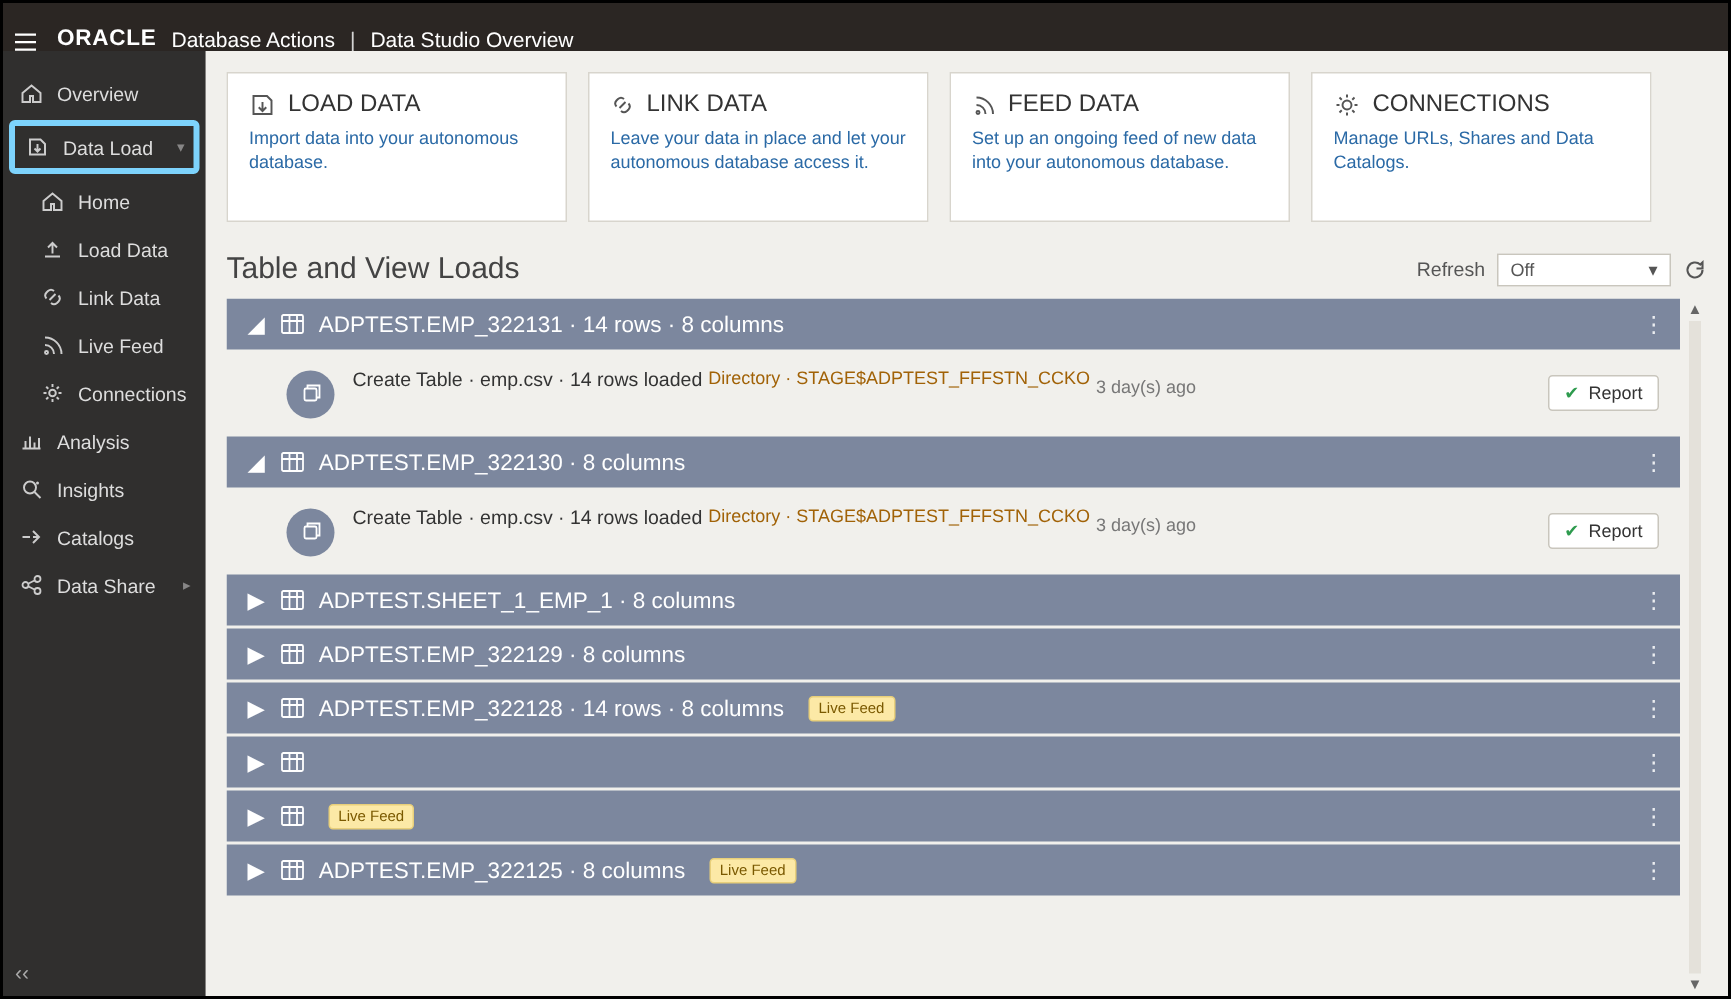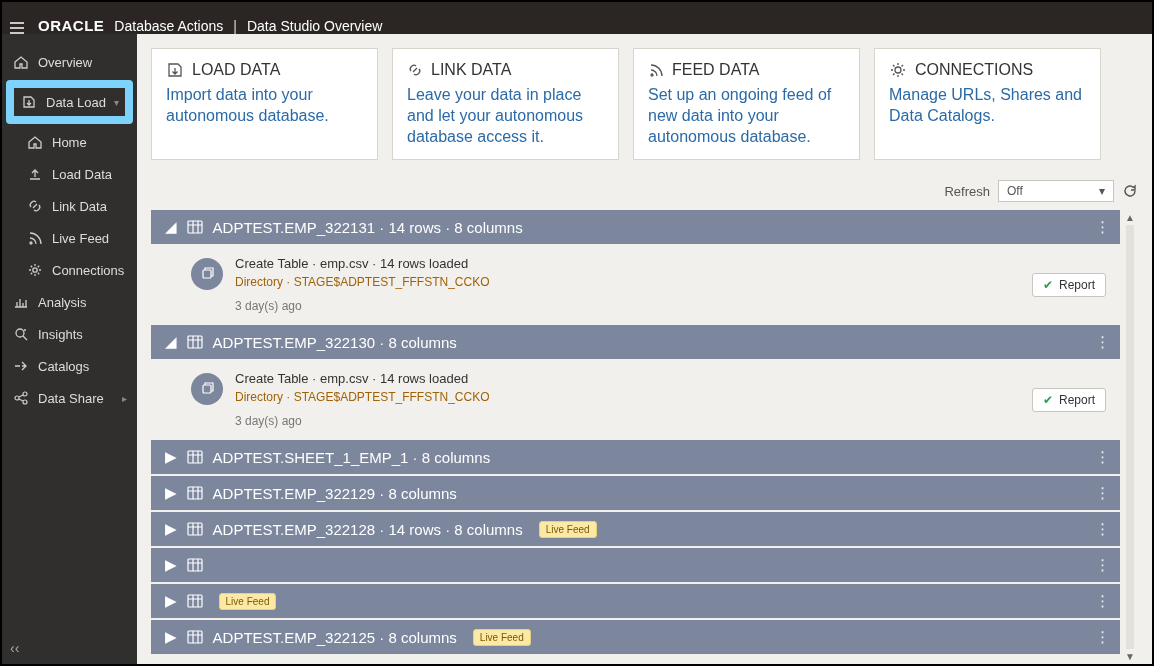--- a/index.html
+++ b/index.html
@@ -7,44 +7,44 @@
   .app-shell { display: flex; flex-direction: column; width: 100%; height: 100%; }
   .top-bar { background: #2b2623; color: #fff; height: 32px; display: flex; align-items: flex-end; padding: 0 8px; gap: 10px; font-size: 14px; }
   .hamburger { margin-right: 4px; display: flex; align-items: center; cursor: pointer;}
   .oracle-logo { font-weight: 600; letter-spacing: 0.5px; font-size: 15px; }
   .pipe { opacity: .8; }
   .body-row { display: flex; flex: 1; min-height: 0; }
   .sidebar { width: 135px; background: #302f2e; color: #ddd; font-size: 13px; display: flex; flex-direction: column; padding-top: 12px;}
   .sidebar .sb-item { display: flex; align-items: center; gap: 8px; padding: 8px 10px; cursor: pointer; }
   .sidebar .sb-item.sub { padding-left: 24px; }
   .sidebar .sb-item .ic { width: 18px; display:flex; align-items:center; justify-content:center;}
-  .sidebar .sb-item.highlight { border: 8px solid #7dd3fc; border-radius:4px; margin: 2px 4px; padding:6px 6px;text-align:center;}
+  .sidebar .sb-item.highlight { border: 4px solid #7dd3fc; border-radius:4px; margin: 2px 4px; padding:6px 6px;text-align:center;}
   .sidebar .chev { margin-left:auto; opacity:.5; font-size:10px;}
   .sb-footer { margin-top: auto; padding: 8px; color:#aaa; font-size:14px;}
   .main { flex: 1; background: #f1f0ec; display:flex; flex-direction: column; min-width:0; padding: 14px 14px 0 14px; position:relative; }
   .cards { display:flex; gap:14px; }
   .card { background:#fff; border:1px solid #d8d5cd; padding:12px 14px; width: 23%; min-height:100px; }
   .card-head { display:flex; align-items:center; gap:8px; font-size:16px; color:#333; margin-bottom:6px;}
-  .card-desc { font-size:16px; color:#2b6aa6; line-height:1.3;}
+  .card-desc { font-size:12px; color:#2b6aa6; line-height:1.3;}
   .section-head { display:flex; align-items:center; margin-top:20px; margin-bottom:8px;}
   .section-title { font-size:20px; color:#444; font-weight:400;}
   .section-ctrl { margin-left:auto; display:flex; align-items:center; gap:8px; font-size:13px; color:#555;justify-content:space-between;}
   .refresh-select { background:#fff; border:1px solid #c9c6bd; padding:3px 8px; width:116px; display:flex; align-items:center; justify-content:space-between; font-size:12px; color:#555;}
   .reload-ic { color:#555; cursor:pointer;}
   .list-area { flex:1; overflow:hidden; position:relative;}
   .list-scroll { position:absolute; inset:0; right:18px; overflow:hidden; display:flex; flex-direction:column; gap:2px;}
   .scrollbar { position:absolute; right:0; top:0; bottom:0; width:16px; display:flex; flex-direction:column; align-items:center; }
   .scrollbar .arrow { font-size:10px; color:#666; padding:2px 0;}
   .scrollbar .track { flex:1; width:8px; background:#e4e1da;}
   .group-header { background:#7c879e; color:#fff; padding:8px 10px; display:flex; align-items:center; gap:10px; font-size:15px; }
   .group-header .disc { margin-left:4px;}
   .group-header .kebab { margin-left:auto; cursor:pointer; opacity:.85;}
   .group-body { background:#f1f0ec; padding:10px 14px 10px 40px; display:flex; align-items:flex-start; gap:12px;}
   .round-ic { width:32px; height:32px; border-radius:50%; background:#7c879e; display:flex; align-items:center; justify-content:center; color:#fff; flex-shrink:0; margin-top:2px;}
-  .body-text { font-size:12px; color:#333; display:flex; flex-direction:column; gap:4px;}
+  .body-text { font-size:12px; color:#333; display:flex; gap:4px;}
   .body-text .line1 { font-size:13px;}
   .body-text .line2 { color:#a16207;}
   .body-text .line3 { color:#777; margin-top:6px;}
   .report-btn { margin-left:auto; background:#fff; border:1px solid #c9c6bd; border-radius:3px; padding:4px 10px; font-size:12px; color:#333; display:flex; align-items:center; gap:6px; cursor:pointer; align-self:center;}
   .report-btn .chk { color:#2e9b4e;}
   .badge { background:#fce9a6; color:#7a5900; font-size:10px; padding:2px 6px; border-radius:3px; margin-left:6px; border:1px solid #e8cf7a;}
   svg { display:block; }
 </style>
 </head>
 <body>
@@ -206,20 +206,21 @@
                   <path d="M9 2v2M9 14v2M2 9h2M14 9h2M4 4l1.5 1.5M12.5 12.5L14 14M4 14l1.5-1.5M12.5 5.5L14 4" stroke="#555" stroke-width="1.3"></path>
                 </svg>
               </span>
   <span>CONNECTIONS</span>
             </div>
   <div class="card-desc">Manage URLs, Shares and Data Catalogs.</div>
           </div>
         </div>
 
       <div class="section-head">
+        <div class="section-title">Table and View Loads</div>
         <div class="section-ctrl">
           <span>Refresh</span>
           <div class="refresh-select">
             <span>Off</span>
             <span>▾</span>
           </div>
           <span class="reload-ic">
             <svg width="16" height="16" viewBox="0 0 16 16">
                 <path d="M13 8a5 5 0 1 1-1.5-3.6L13 3v4H9" fill="none" stroke="#555" stroke-width="1.4"></path>
               </svg>

